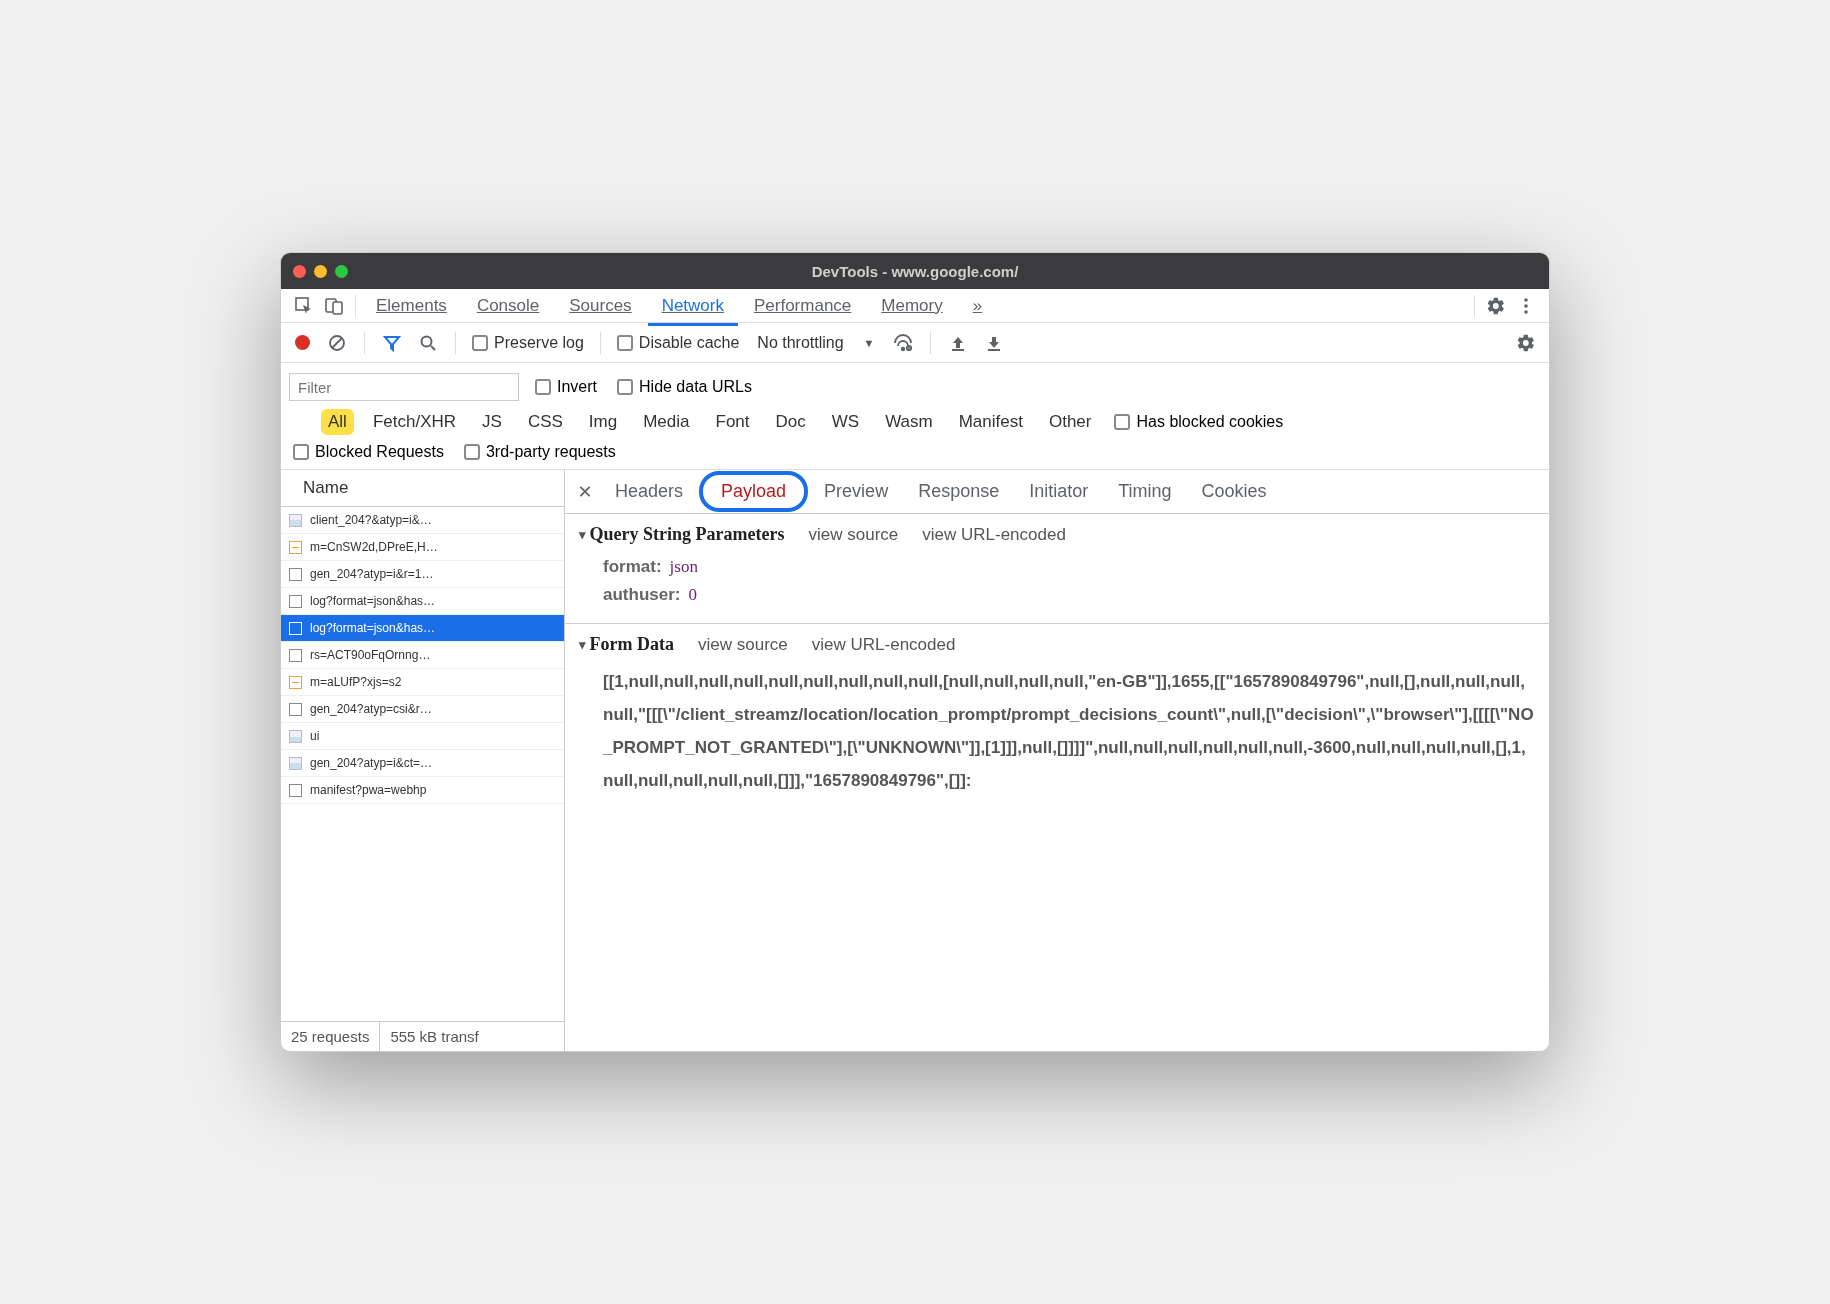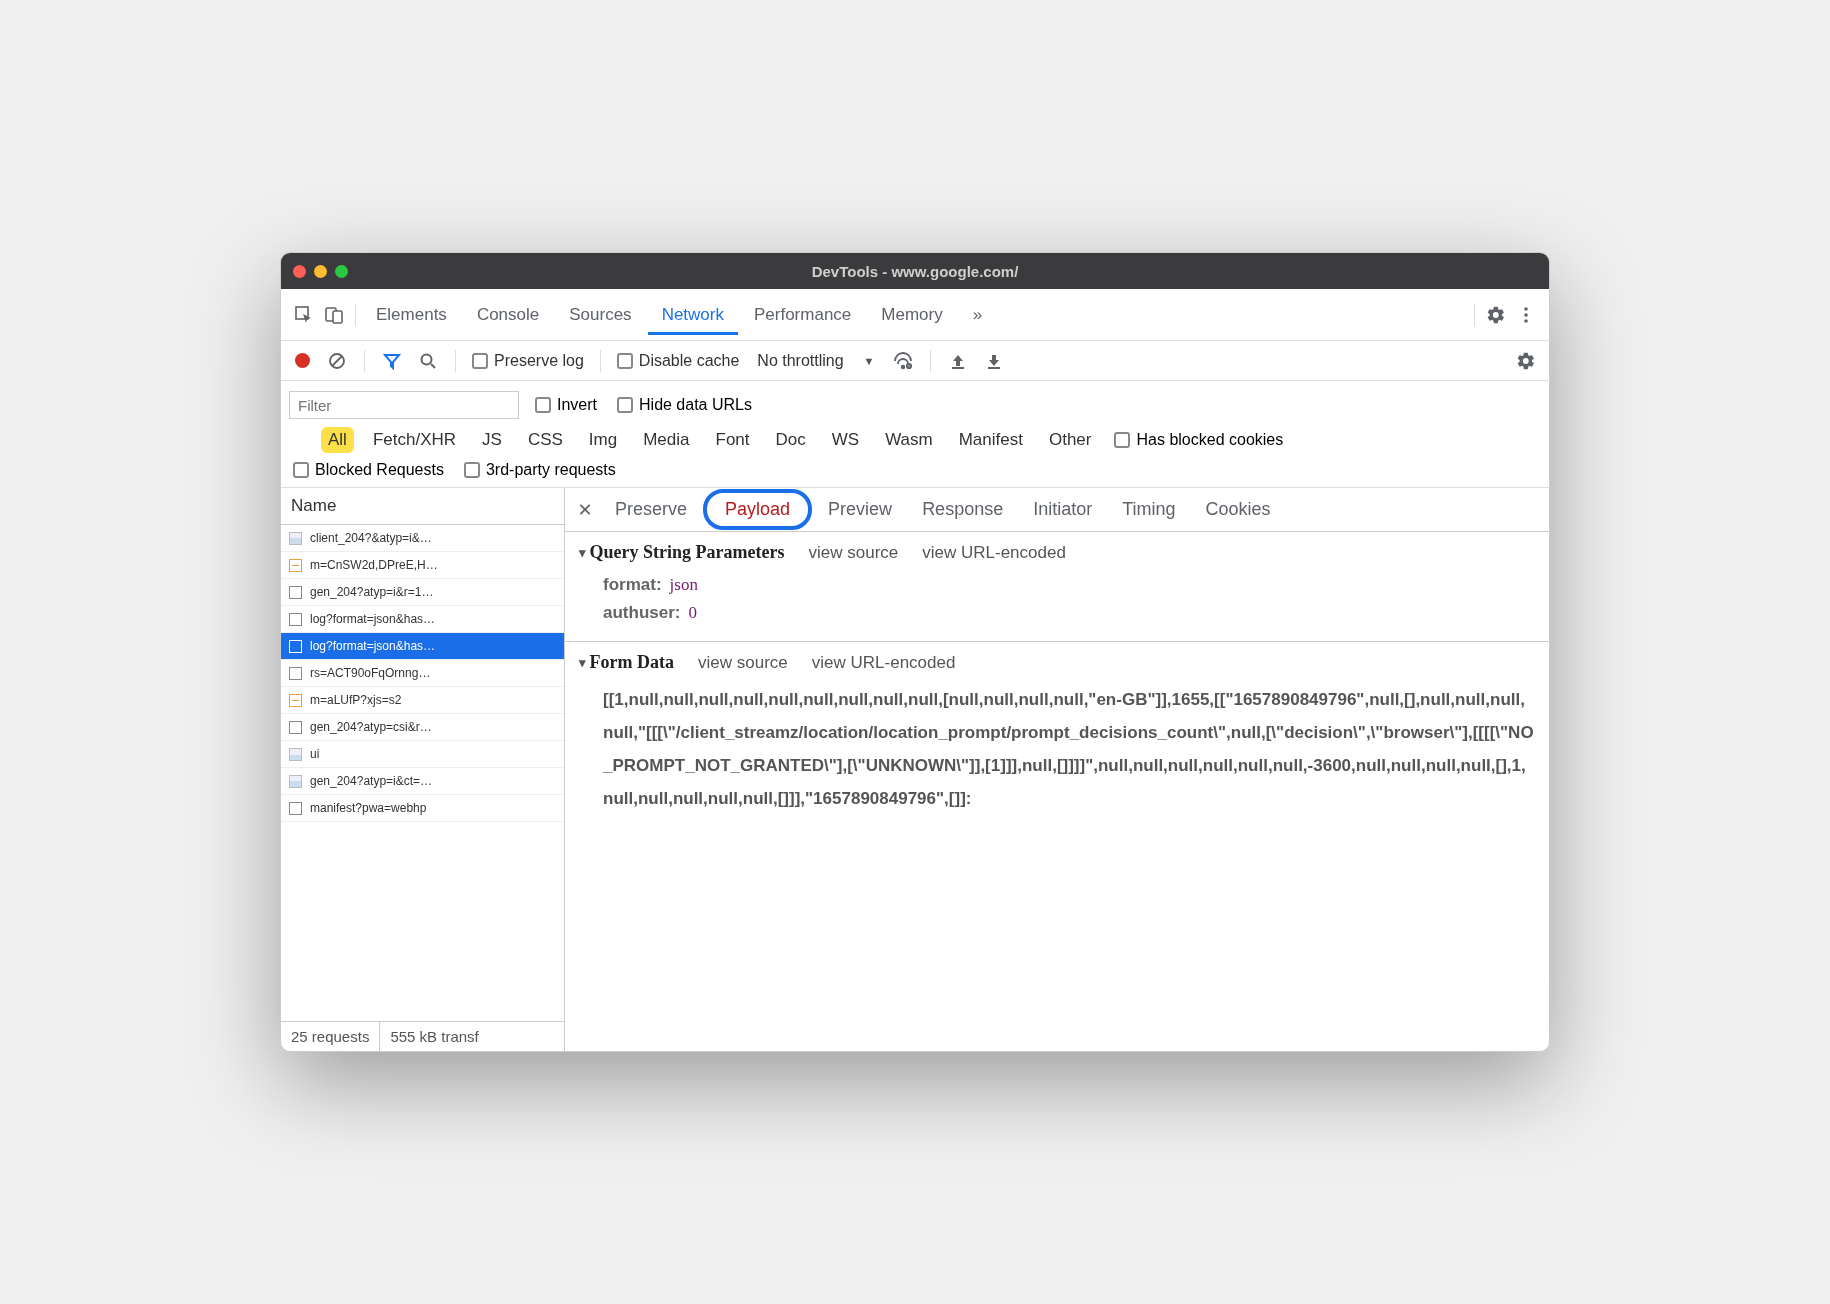--- a/index.html
+++ b/index.html
@@ -28,42 +28,42 @@
     height: 36px;
     display: flex;
     align-items: center;
     padding: 0 12px;
     position: relative;
   }
   .traffic { display: flex; gap: 8px; }
   .traffic .dot { width: 13px; height: 13px; border-radius: 50%; }
   .title-text { color: #cfcfcf; font-size: 15px; position: absolute; left: 50%; transform: translateX(-50%); font-weight: 600;}
   .toolbar-row {
-    display: flex; align-items: center; height: 52px; padding: 0 8px;
-    border-bottom: 1px solid #ddd; color: #5f6368;
+    display: flex; align-items: center; height: 34px; padding: 0 8px;
+    border-bottom: 1px solid #ddd; color: #5f6368; text-decoration: underline;
   }
   .tabs-main { display: flex; align-items: center; gap: 2px; flex: 1;}
   .tab-main { padding: 10px 14px 10px; font-size: 17px; cursor: pointer; color:#5f6368; }
   .tab-main.active { color:#1a73e8; border-bottom: 3px solid #1a73e8; padding-bottom:7px; }
   .icon-btn { width: 30px; height: 30px; display: flex; align-items:center; justify-content:center; cursor:pointer; color:#5f6368; }
   .sep { width:1px; height:22px; background:#ddd; margin:0 6px; }
   .toolbar2 { display:flex; align-items:center; height:40px; padding:0 8px; border-bottom:1px solid #ddd; gap:6px; font-size:16px; color:#333;}
   .record-dot { width:15px; height:15px; border-radius:50%; background:#d93025; margin:0 6px;}
   .filter-icon { color:#1a73e8; }
   .chk { display:flex; align-items:center; gap:6px; padding:0 4px; cursor:pointer;}
   .chk .box { width:16px; height:16px; border:2px solid #888; border-radius:3px; }
   .throttle { display:flex; align-items:center; gap:6px; padding:0 8px;}
   .filterbar { padding:6px 8px 0 8px; border-bottom:1px solid #ddd;}
   .filter-row { display:flex; align-items:center; gap:12px; flex-wrap:wrap; padding:4px 0;}
   .filter-input { width:230px; height:28px; border:1px solid #ccc; padding:0 8px; font-size:15px; color:#555;}
   .type-chip { padding:3px 7px; font-size:17px; cursor:pointer; border-radius:6px; color:#333;}
   .type-chip.sel { background:#fde047;margin-left:32px; }
   .main-split { display:flex; flex:1; min-height:0; }
   .left-pane { width:284px; border-right:1px solid #ccc; display:flex; flex-direction:column;}
-  .col-head { border-bottom:1px solid #ccc; padding:8px 10px; font-size:17px; color:#333;}
+  .col-head { border-bottom:1px solid #ccc; padding:8px 22px; font-size:17px; color:#333;}
   .req-list { flex:1; overflow:auto;}
   .req-row { display:flex; align-items:center; gap:8px; padding:6px 8px; font-size:12px; color:#333; border-bottom:1px solid #eee; cursor:pointer; white-space:nowrap; overflow:hidden; text-overflow:ellipsis;}
   .req-row.sel { background:#1a6fe8; color:#fff;}
   .req-row.sel .ricon.doc { border-color:#fff;}
   .ricon { width:13px; height:13px; flex-shrink:0; }
   .ricon.doc { border:1.5px solid #888; }
   .ricon.js { border:1.5px solid #e8a23b; position:relative;}
   .ricon.js::after{content:""; position:absolute; left:2px; right:2px; top:5px; height:1.5px; background:#e8a23b;}
   .ricon.img { border:1px solid #bbb; background:linear-gradient(#eef 50%, #cde 50%);}
   .status-row { border-top:1px solid #ccc; display:flex; font-size:15px; color:#555;}
@@ -296,21 +296,21 @@
         </div>
       <div class="status-row">
         <div class="status-cell">25 requests</div>
         <div class="status-cell" style="flex:1;border-right:none">555 kB transf</div>
       </div>
     </div>
 
     <div class="right-pane">
       <div class="detail-tabs">
         <div class="close">✕</div>
-        <div class="dtab">Preserve</div>
+        <div class="dtab">Headers</div>
         <div class="dtab active highlight">Payload</div>
         <div class="dtab">Preview</div>
         <div class="dtab">Response</div>
         <div class="dtab">Initiator</div>
         <div class="dtab">Timing</div>
         <div class="dtab">Cookies</div>
       </div>
       <div class="detail-body">
         <div class="section">
           <div class="sec-head">

